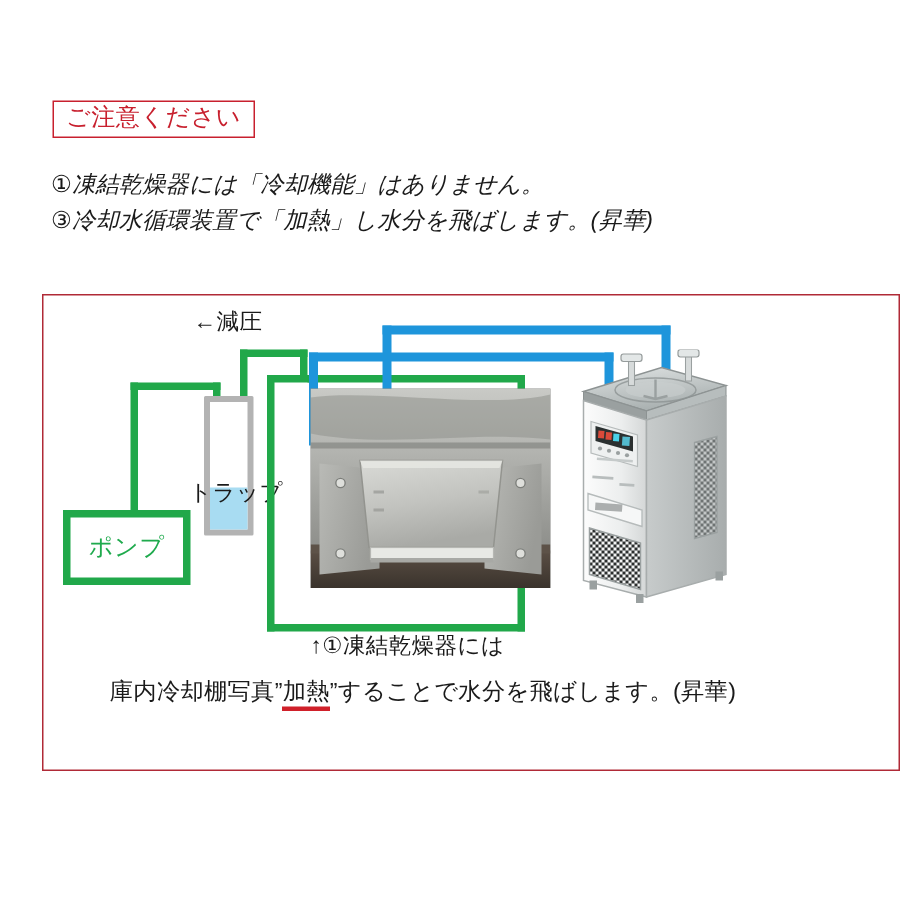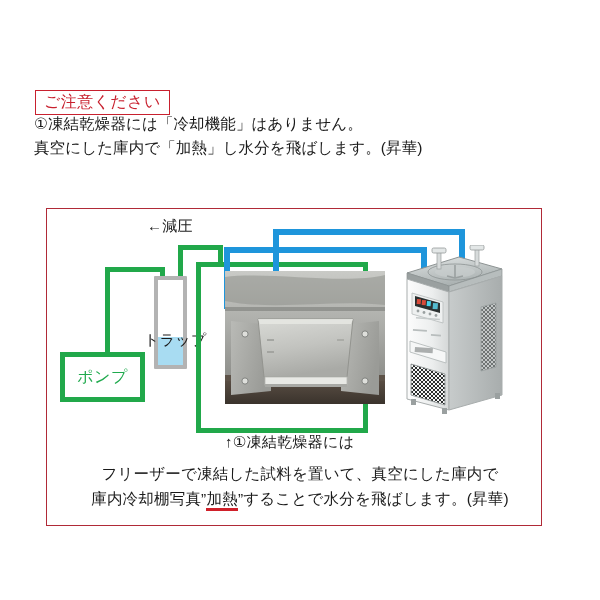--- a/index.html
+++ b/index.html
@@ -16,54 +16,54 @@
     width: 600px;
     height: 600px;
     background: #ffffff;
     overflow: hidden;
   }
 
   
   .notice-box {
     position: absolute;
     left: 35px;
-    top: 90px;
+    top: 67px;
     padding: 2px 8px 3px 8px;
     border: 1.6px solid #c8202e;
     color: #c8202e;
     font-size: 16px;
     line-height: 1.15;
     letter-spacing: 0.4px;
     white-space: nowrap;
   }
 
   .bullet-list {
     position: absolute;
     left: 34px;
     top: 112px;
     width: 548px;
     color: #1a1a1a;
     font-size: 15.5px;
     line-height: 23.5px;
     letter-spacing: 0.1px;
     white-space: nowrap;
+    font-style: italic;
   }
   .bullet-list div { height: 23.5px; }
 
   
   .diagram-frame {
     position: absolute;
-    left: 46px;
+    left: 28px;
     top: 196px;
-    width: 496px;
+    width: 572px;
     height: 318px;
     border: 1.4px solid #b02a37;
     box-sizing: border-box;
     background: #ffffff;
-    margin-top: 12px;
   }
 
   
   .pipe {
     position: absolute;
     background: #21a84a;
   }
   .pipe-blue {
     position: absolute;
     background: #1e95db;
@@ -164,21 +164,21 @@
 </style>
 </head>
 <body>
 
 <div id="page">
 
   <div class="notice-box">ご注意ください</div>
 
   <div class="bullet-list">
     <div>①凍結乾燥器には「冷却機能」はありません。</div>
-    <div>真空にした庫内で「加熱」し水分を飛ばします。(昇華)</div>
+    <div>③冷却水循環装置で「加熱」し水分を飛ばします。(昇華)</div>
   </div>
 
   <div class="diagram-frame">
 
     <div class="lbl" style="left:100px; top:8px;">←減圧</div>
 
     <div class="pipe" style="left:58px; top:58px; width:5px; height:90px;"></div>
 
     <div class="pipe" style="left:58px; top:58px; width:60px; height:5px;"></div>
 
@@ -341,19 +341,18 @@
 
         <rect x="14" y="154" width="5" height="6" fill="#9aa0a0"></rect>
         <rect x="45" y="163" width="5" height="6" fill="#9aa0a0"></rect>
         <rect x="98" y="148" width="5" height="6" fill="#9aa0a0"></rect>
       </svg>
     </div>
 
     <div class="caption-top" style="left:178px; top:224px;">↑①凍結乾燥器には</div>
 
     <div class="caption-body" style="left:0px; top:252px; width:506px;">
-      <div>フリーザーで凍結した試料を置いて、真空にした庫内で</div>
       <div><span>庫内冷却棚写真”</span><span class="hl-underline">加熱</span><span>”することで水分を飛ばします。(昇華)</span></div>
     </div>
 
   </div>
 
 </div>
 
 </body></html>

